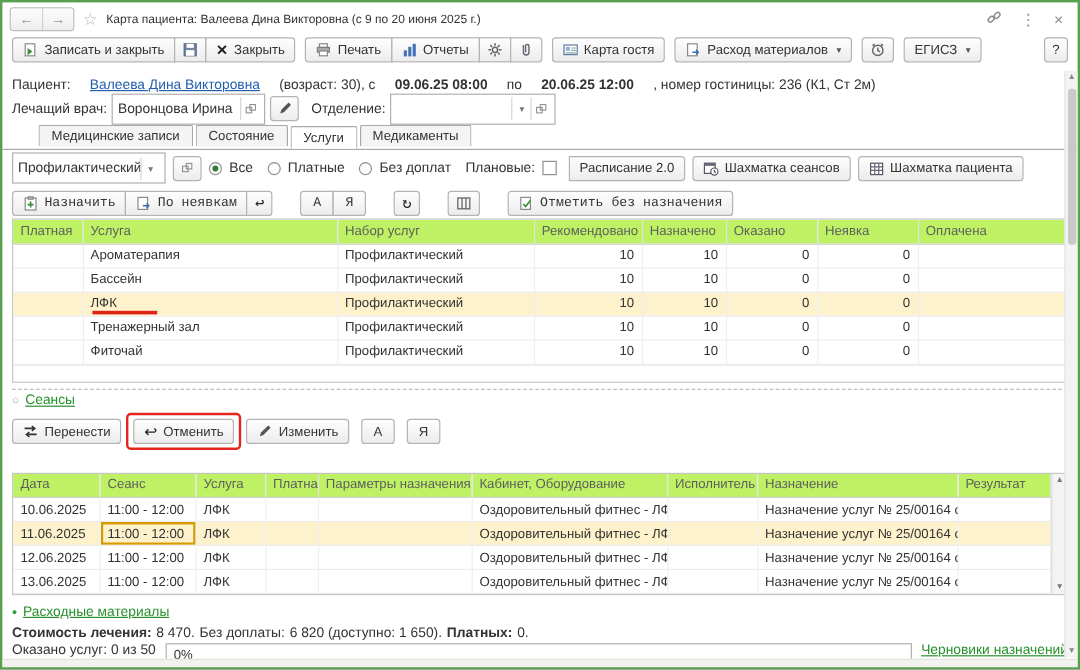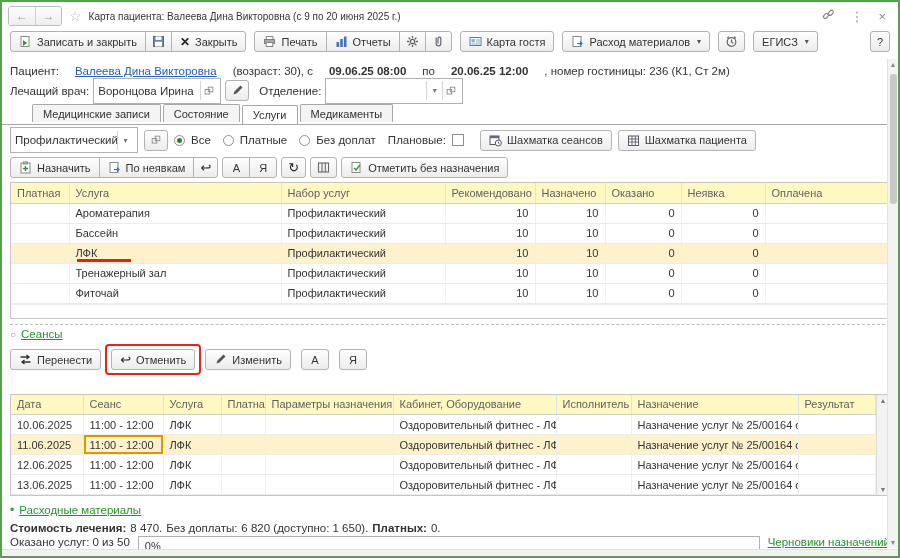--- a/index.html
+++ b/index.html
@@ -54,27 +54,27 @@
   .tab.active { background:#fff; position:relative; top:1px; padding-bottom:3px; }
 
   
   .filterrow { display:flex; align-items:center; height:27px; padding:3px 8px 0; gap:6px; }
   .radio { width:11px; height:11px; border:1px solid #8f8f8f; border-radius:50%; background:#fff;
            display:inline-block; position:relative; }
   .radio.sel::after { content:""; position:absolute; left:2px; top:2px; width:5px; height:5px;
                       border-radius:50%; background:#2f7d32; }
   .rlabel { margin-right:6px; }
   .checkbox { width:12px; height:12px; border:1px solid #8f8f8f; background:#fff; display:inline-block; }
-  .actionrow { display:flex; align-items:center; height:28px; padding:3px 8px 0; gap:4px; }
+  .actionrow { display:flex; align-items:flex-end; height:28px; padding:3px 8px 0; gap:23px;font-family:Liberation Mono, monospace; }
 
   
   .tablewrap { margin:2px 8px 0; border:1px solid #c6c6c6; position:relative; }
   table.grid { width:100%; border-collapse:collapse; table-layout:fixed; font-size:11px; }
   table.grid th { font-weight:normal; color:#5f5f5f; text-align:left; padding:3px 6px;
-                  border-right:1px solid #e2e2e2; border-bottom:1px solid #cfcfcf; background:#fef9c3;
+                  border-right:1px solid #e2e2e2; border-bottom:1px solid #cfcfcf; background:#bef264;
                   height:20px; overflow:hidden; white-space:nowrap; }
   table.grid td { padding:3px 6px; border-right:1px solid #efefef; border-bottom:1px solid #ececec;
                   height:20px; overflow:hidden; white-space:nowrap; }
   td.num, th.num { text-align:right; }
   tr.selrow td { background:#fdf2cb; }
   td.selcell { background:#fae49c; position:relative; }
   td.focuscell { background:#fce9a5; box-shadow:inset 0 0 0 2px #d79a00; }
   .red-underline { position:absolute; left:7px; bottom:1px; width:54px; height:3px; background:#e02317; }
   .emptyband { height:14px; border-top:1px solid #ececec; }
 
@@ -281,20 +281,23 @@
     </div>
     <span class="radio sel"></span>
     <span class="rlabel">Все</span>
     <span class="radio"></span>
     <span class="rlabel">Платные</span>
     <span class="radio"></span>
     <span class="rlabel">Без доплат</span>
     <span>Плановые:</span>
     <span class="checkbox"></span>
     <div class="bgroup" style="margin-left:4px">
+      <div class="btn">
+        <span>Расписание 2.0</span>
+      </div>
     </div>
     <div class="btn">
       <svg class="ic" viewBox="0 0 13 13">
         <rect x="1" y="2" width="9" height="8.5" fill="#fff" stroke="#556"></rect>
         <rect x="1" y="2" width="9" height="2.2" fill="#667"></rect>
         <circle cx="9.3" cy="9" r="3" fill="#fff" stroke="#556"></circle>
         <path d="M9.3 7.5V9l1.2.8" stroke="#556" fill="none"></path>
       </svg>
       <span>Шахматка сеансов</span>
     </div>

